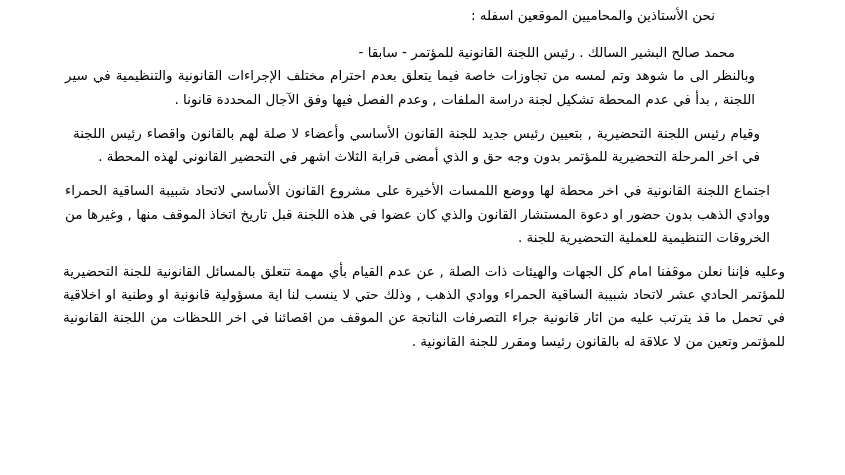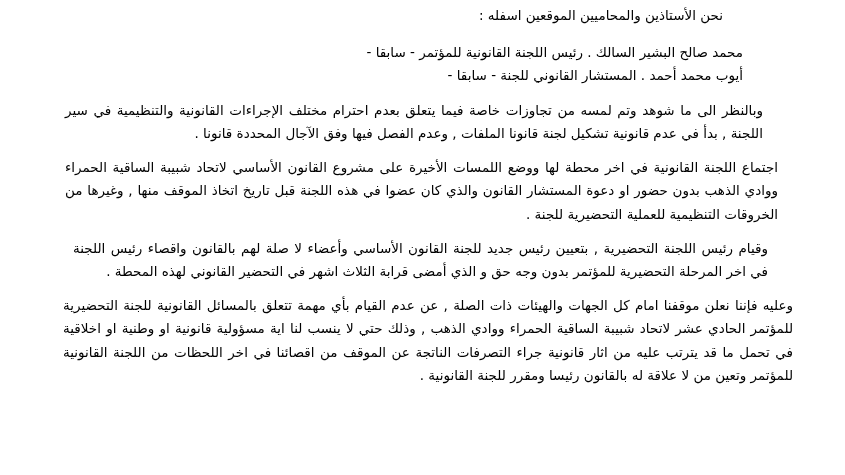--- a/index.html
+++ b/index.html
@@ -11,21 +11,21 @@
     height: 475px;
     background: #ffffff;
     font-family: "DejaVu Sans", "Liberation Sans", sans-serif;
     color: #000000;
     overflow: hidden;
   }
   .page {
     width: 820px;
     height: 475px;
     box-sizing: border-box;
-    padding: 4px 22px 0 30px;
+    padding: 4px 30px 0 30px;
     direction: rtl;
     text-align: right;
   }
   .para {
     font-size: 13.5px;
     line-height: 1.72;
     margin: 0 0 11px 0;
     text-align: justify;
     text-justify: inter-word;
     direction: rtl;
@@ -61,23 +61,22 @@
 </style>
 </head>
 <body>
 
 <div class="page">
 
   <p class="para lead indent-3">نحن الأستاذين والمحاميين الموقعين اسفله :</p>
 
   <p class="para tight indent-2">محمد صالح البشير السالك . رئيس اللجنة القانونية للمؤتمر  -  سابقا -</p>
 
-  <p class="para indent-2">أيوب محمد أحمد . المستشار القانوني للجنة - سابقا -</p>
 
-  <p class="para block-wide">وبالنظر الى ما شوهد وتم لمسه  من تجاوزات خاصة  فيما يتعلق  بعدم احترام مختلف الإجراءات القانونية والتنظيمية في سير اللجنة  , بدأ في عدم قانونية  تشكيل لجنة قانونا الملفات , وعدم الفصل فيها وفق الآجال المحددة قانونا .</p>
+  <p class="para block-wide">وبالنظر الى ما شوهد وتم لمسه  من تجاوزات خاصة  فيما يتعلق  بعدم احترام مختلف الإجراءات القانونية والتنظيمية في سير اللجنة  , بدأ في عدم المحطة  تشكيل لجنة دراسة الملفات , وعدم الفصل فيها وفق الآجال المحددة قانونا .</p>
+
+  <p class="para block-wide2">وقيام رئيس اللجنة التحضيرية , بتعيين رئيس جديد  للجنة  القانون الأساسي وأعضاء لا صلة لهم بالقانون واقصاء رئيس اللجنة في اخر المرحلة التحضيرية للمؤتمر بدون وجه حق و الذي أمضى  قرابة الثلاث اشهر في  التحضير القانوني لهذه المحطة .</p>
 
   <p class="para block-wide3">اجتماع اللجنة القانونية في اخر محطة لها  ووضع اللمسات الأخيرة على مشروع القانون الأساسي لاتحاد شبيبة الساقية الحمراء ووادي الذهب  بدون حضور او دعوة  المستشار القانون والذي كان عضوا في  هذه اللجنة قبل تاريخ اتخاذ الموقف منها  , وغيرها من الخروقات التنظيمية للعملية التحضيرية للجنة .</p>
-
-  <p class="para block-wide2">وقيام رئيس اللجنة التحضيرية , بتعيين رئيس جديد  للجنة  القانون الأساسي وأعضاء لا صلة لهم بالقانون واقصاء رئيس اللجنة في اخر المرحلة التحضيرية للمؤتمر بدون وجه حق و الذي أمضى  قرابة الثلاث اشهر في  التحضير القانوني لهذه المحطة .</p>
 
   <p class="para block-wide4">وعليه فإننا   نعلن موقفنا امام كل الجهات والهيئات ذات الصلة  , عن عدم القيام بأي مهمة تتعلق بالمسائل القانونية للجنة التحضيرية للمؤتمر الحادي عشر لاتحاد شبيبة الساقية الحمراء ووادي الذهب , وذلك حتي لا ينسب لنا اية مسؤولية قانونية او وطنية او اخلاقية في تحمل ما قد يترتب عليه من اثار قانونية جراء التصرفات الناتجة عن الموقف من اقصائنا في اخر اللحظات من اللجنة القانونية للمؤتمر وتعين من لا علاقة له بالقانون رئيسا ومقرر للجنة القانونية .</p>
 
 </div>
 
 </body></html>

